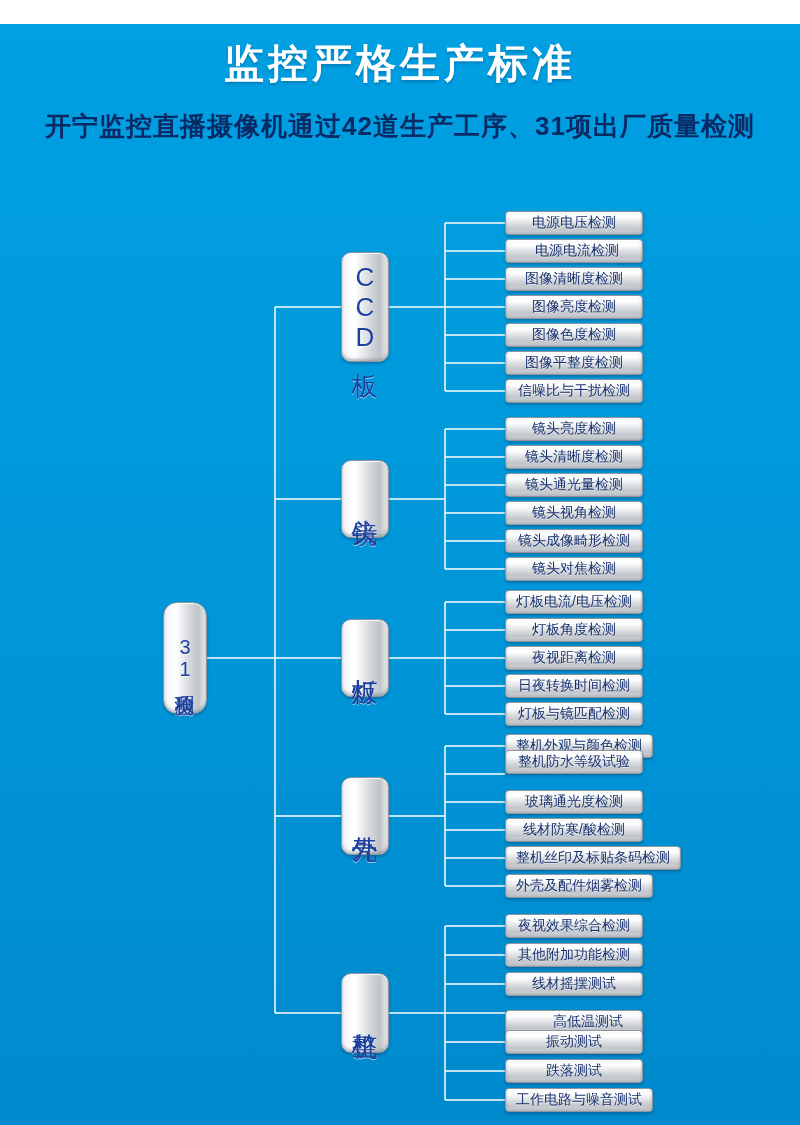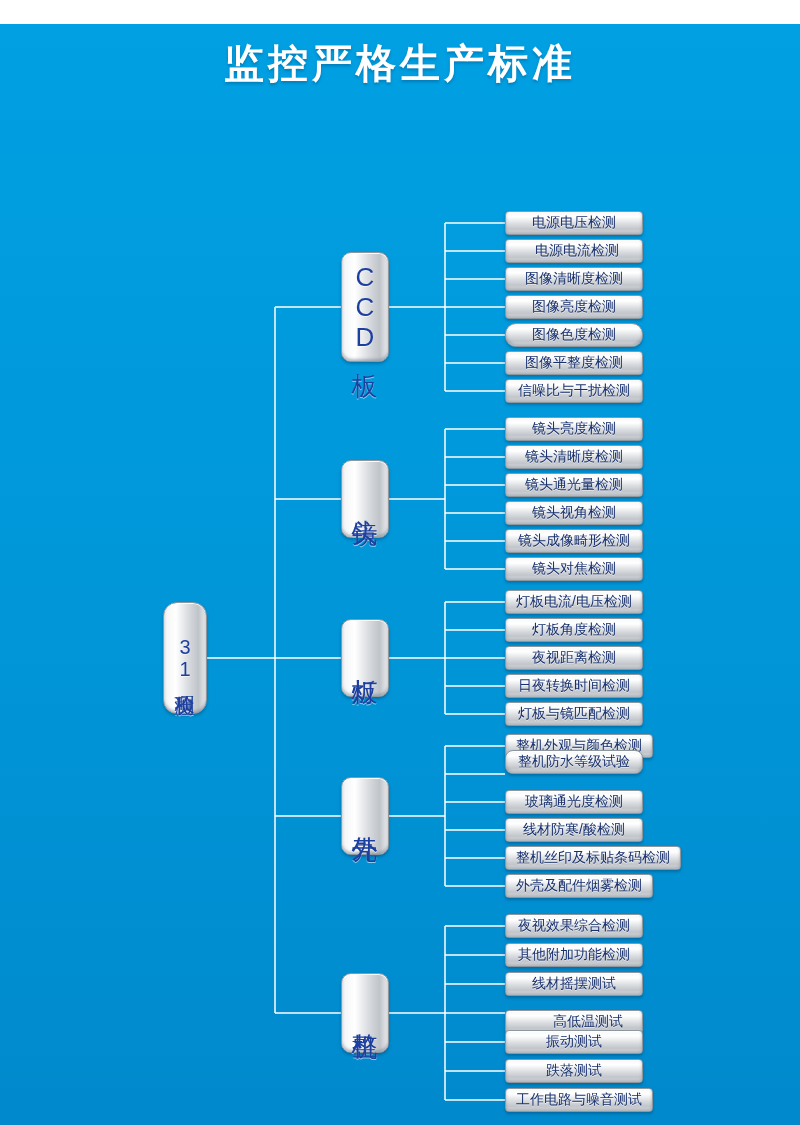--- a/index.html
+++ b/index.html
@@ -90,20 +90,21 @@
     height: 112px;
     font-size: 20px;
     border-radius: 14px;
   }
 </style>
 <title>监控严格生产标准</title></head>
 <body>
 
 <div class="canvas">
   <div class="page-title">监控严格生产标准</div>
+  <div class="page-subtitle">开宁监控直播摄像机通过42道生产工序、31项出厂质量检测</div>
 
   <svg id="connectors">
       <line x1="275" y1="283" x2="341" y2="283" stroke="#ffffff" stroke-width="1.5"></line>
       <line x1="389" y1="283" x2="445" y2="283" stroke="#ffffff" stroke-width="1.5"></line>
       <line x1="445" y1="199" x2="445" y2="367" stroke="#ffffff" stroke-width="1.5"></line>
       <line x1="445" y1="199" x2="505" y2="199" stroke="#ffffff" stroke-width="1.5"></line>
       <line x1="445" y1="227" x2="505" y2="227" stroke="#ffffff" stroke-width="1.5"></line>
       <line x1="445" y1="255" x2="505" y2="255" stroke="#ffffff" stroke-width="1.5"></line>
       <line x1="445" y1="283" x2="505" y2="283" stroke="#ffffff" stroke-width="1.5"></line>
       <line x1="445" y1="311" x2="505" y2="311" stroke="#ffffff" stroke-width="1.5"></line>
@@ -150,39 +151,39 @@
     </svg>
 
   <div class="pill vertical root">31项检测</div>
 
   <div id="nodes">
       <div class="pill vertical cat" style="top: 228px; height: 110px;">CCD板</div>
       <div class="pill leaf" style="top: 187px;">电源电压检测</div>
       <div class="pill leaf" style="top: 215px; padding-left: 16px;">电源电流检测</div>
       <div class="pill leaf" style="top: 243px;">图像清晰度检测</div>
       <div class="pill leaf" style="top: 271px;">图像亮度检测</div>
-      <div class="pill leaf" style="top: 299px; border-radius: 11px;">图像色度检测</div>
+      <div class="pill leaf" style="top: 299px;">图像色度检测</div>
       <div class="pill leaf" style="top: 327px;">图像平整度检测</div>
       <div class="pill leaf" style="top: 355px;">信噪比与干扰检测</div>
       <div class="pill vertical cat" style="top: 436px; height: 78px;">镜头</div>
       <div class="pill leaf" style="top: 393px;">镜头亮度检测</div>
       <div class="pill leaf" style="top: 421px;">镜头清晰度检测</div>
       <div class="pill leaf" style="top: 449px;">镜头通光量检测</div>
       <div class="pill leaf" style="top: 477px;">镜头视角检测</div>
       <div class="pill leaf" style="top: 505px;">镜头成像畸形检测</div>
       <div class="pill leaf" style="top: 533px;">镜头对焦检测</div>
       <div class="pill vertical cat" style="top: 595px; height: 78px;">灯板</div>
       <div class="pill leaf" style="top: 566px;">灯板电流/电压检测</div>
       <div class="pill leaf" style="top: 594px;">灯板角度检测</div>
       <div class="pill leaf" style="top: 622px;">夜视距离检测</div>
       <div class="pill leaf" style="top: 650px;">日夜转换时间检测</div>
       <div class="pill leaf" style="top: 678px;">灯板与镜匹配检测</div>
       <div class="pill vertical cat" style="top: 753px; height: 78px;">外壳</div>
       <div class="pill leaf" style="top: 710px;">整机外观与颜色检测</div>
-      <div class="pill leaf" style="top: 726px; border-radius: 8px;">整机防水等级试验</div>
+      <div class="pill leaf" style="top: 726px;">整机防水等级试验</div>
       <div class="pill leaf" style="top: 766px;">玻璃通光度检测</div>
       <div class="pill leaf" style="top: 794px;">线材防寒/酸检测</div>
       <div class="pill leaf" style="top: 822px;">整机丝印及标贴条码检测</div>
       <div class="pill leaf" style="top: 850px;">外壳及配件烟雾检测</div>
       <div class="pill vertical cat" style="top: 949px; height: 80px;">整机</div>
       <div class="pill leaf" style="top: 890px;">夜视效果综合检测</div>
       <div class="pill leaf" style="top: 919px;">其他附加功能检测</div>
       <div class="pill leaf" style="top: 948px;">线材摇摆测试</div>
       <div class="pill leaf" style="top: 986px; padding-left: 38px;">高低温测试</div>
       <div class="pill leaf" style="top: 1006px;">振动测试</div>

